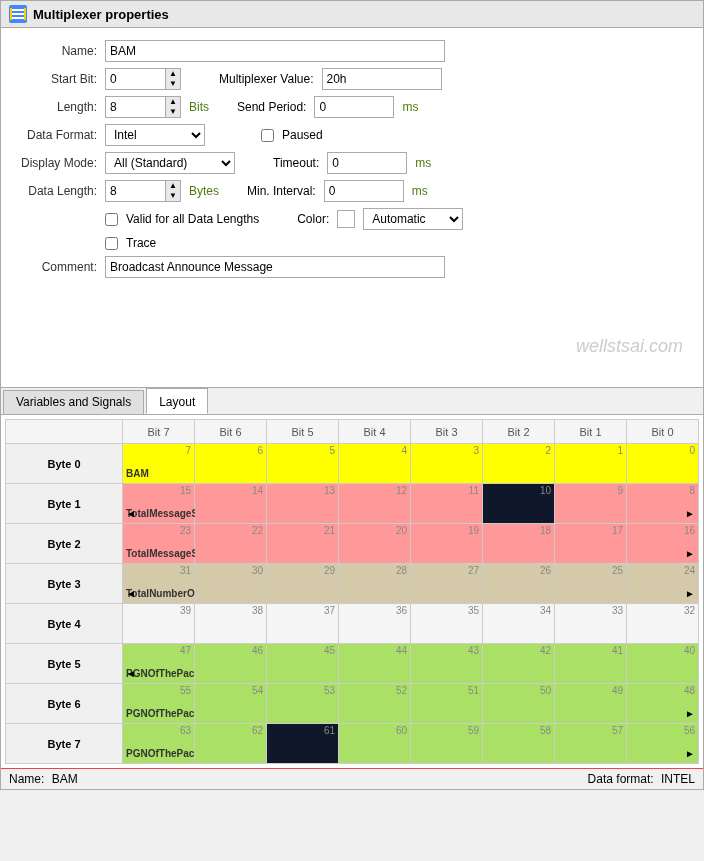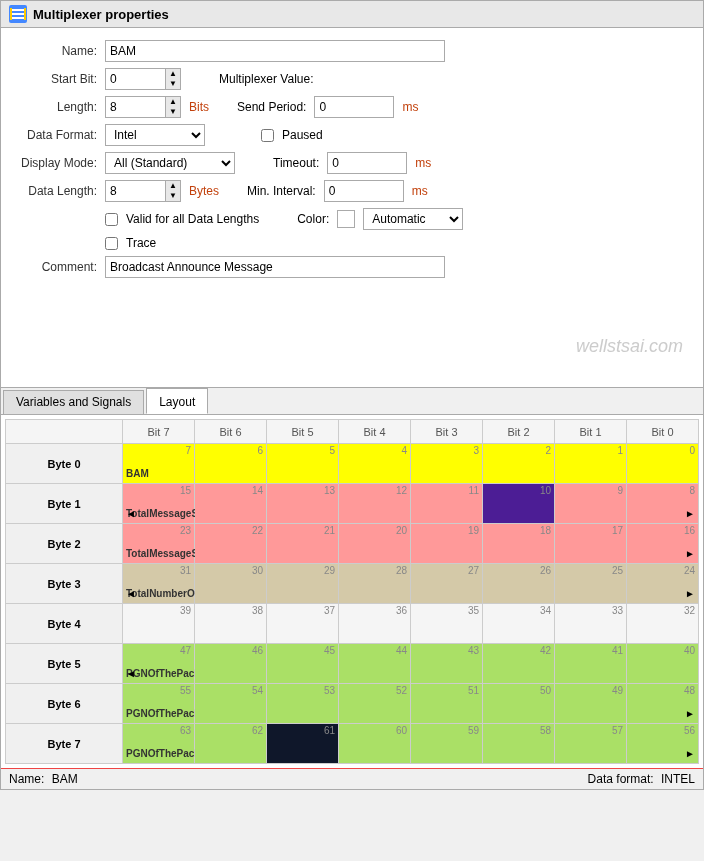--- a/index.html
+++ b/index.html
@@ -84,21 +84,21 @@
     .select-input {
       border: 1px solid #aaa;
       padding: 2px 4px;
       font-size: 12px;
       height: 22px;
       background: white;
       min-width: 100px;
     }
 
     .unit-label {
-      color: #c2410c;
+      color: #4d7c0f;
     }
 
     .watermark {
       position: absolute;
       bottom: 30px;
       right: 20px;
       color: #ccc;
       font-size: 18px;
       font-style: italic;
     }
@@ -244,20 +244,21 @@
   <div class="form-row">
     <span class="form-label">Start Bit:</span>
     <div class="spin-wrapper">
       <input class="spin-input" type="text" value="0" style="">
       <div class="spin-buttons">
         <button class="spin-btn">▲</button>
         <button class="spin-btn">▼</button>
       </div>
     </div>
     <span style="margin-left:30px;">Multiplexer Value:</span>
+    <input class="form-input" type="text" style="width: 120px;" value="20h">
   </div>
 
   <div class="form-row">
     <span class="form-label">Length:</span>
     <div class="spin-wrapper">
       <input class="spin-input" type="text" value="8" style="">
       <div class="spin-buttons">
         <button class="spin-btn">▲</button>
         <button class="spin-btn">▼</button>
       </div>
@@ -391,21 +392,21 @@
             </td>
             <td class="bit-cell" style="background-color: rgb(255, 153, 153);">
               <span class="bit-num">13</span>
             </td>
             <td class="bit-cell" style="background-color: rgb(255, 153, 153); text-align: right;">
               <span class="bit-num">12</span>
             </td>
             <td class="bit-cell" style="background-color: rgb(255, 153, 153);">
               <span class="bit-num">11</span>
             </td>
-            <td class="bit-cell" style="background-color: #4c1d95;">
+            <td class="bit-cell" style="background-color: #0f172a;">
               <span class="bit-num">10</span>
             </td>
             <td class="bit-cell" style="background-color: rgb(255, 153, 153);">
               <span class="bit-num">9</span>
             </td>
             <td class="bit-cell" style="background-color: rgb(255, 153, 153);">
               <span class="bit-num">8</span>
               <span style="position: absolute; bottom: 4px; right: 3px; font-size: 10px;">►</span>
             </td>
           </tr>

